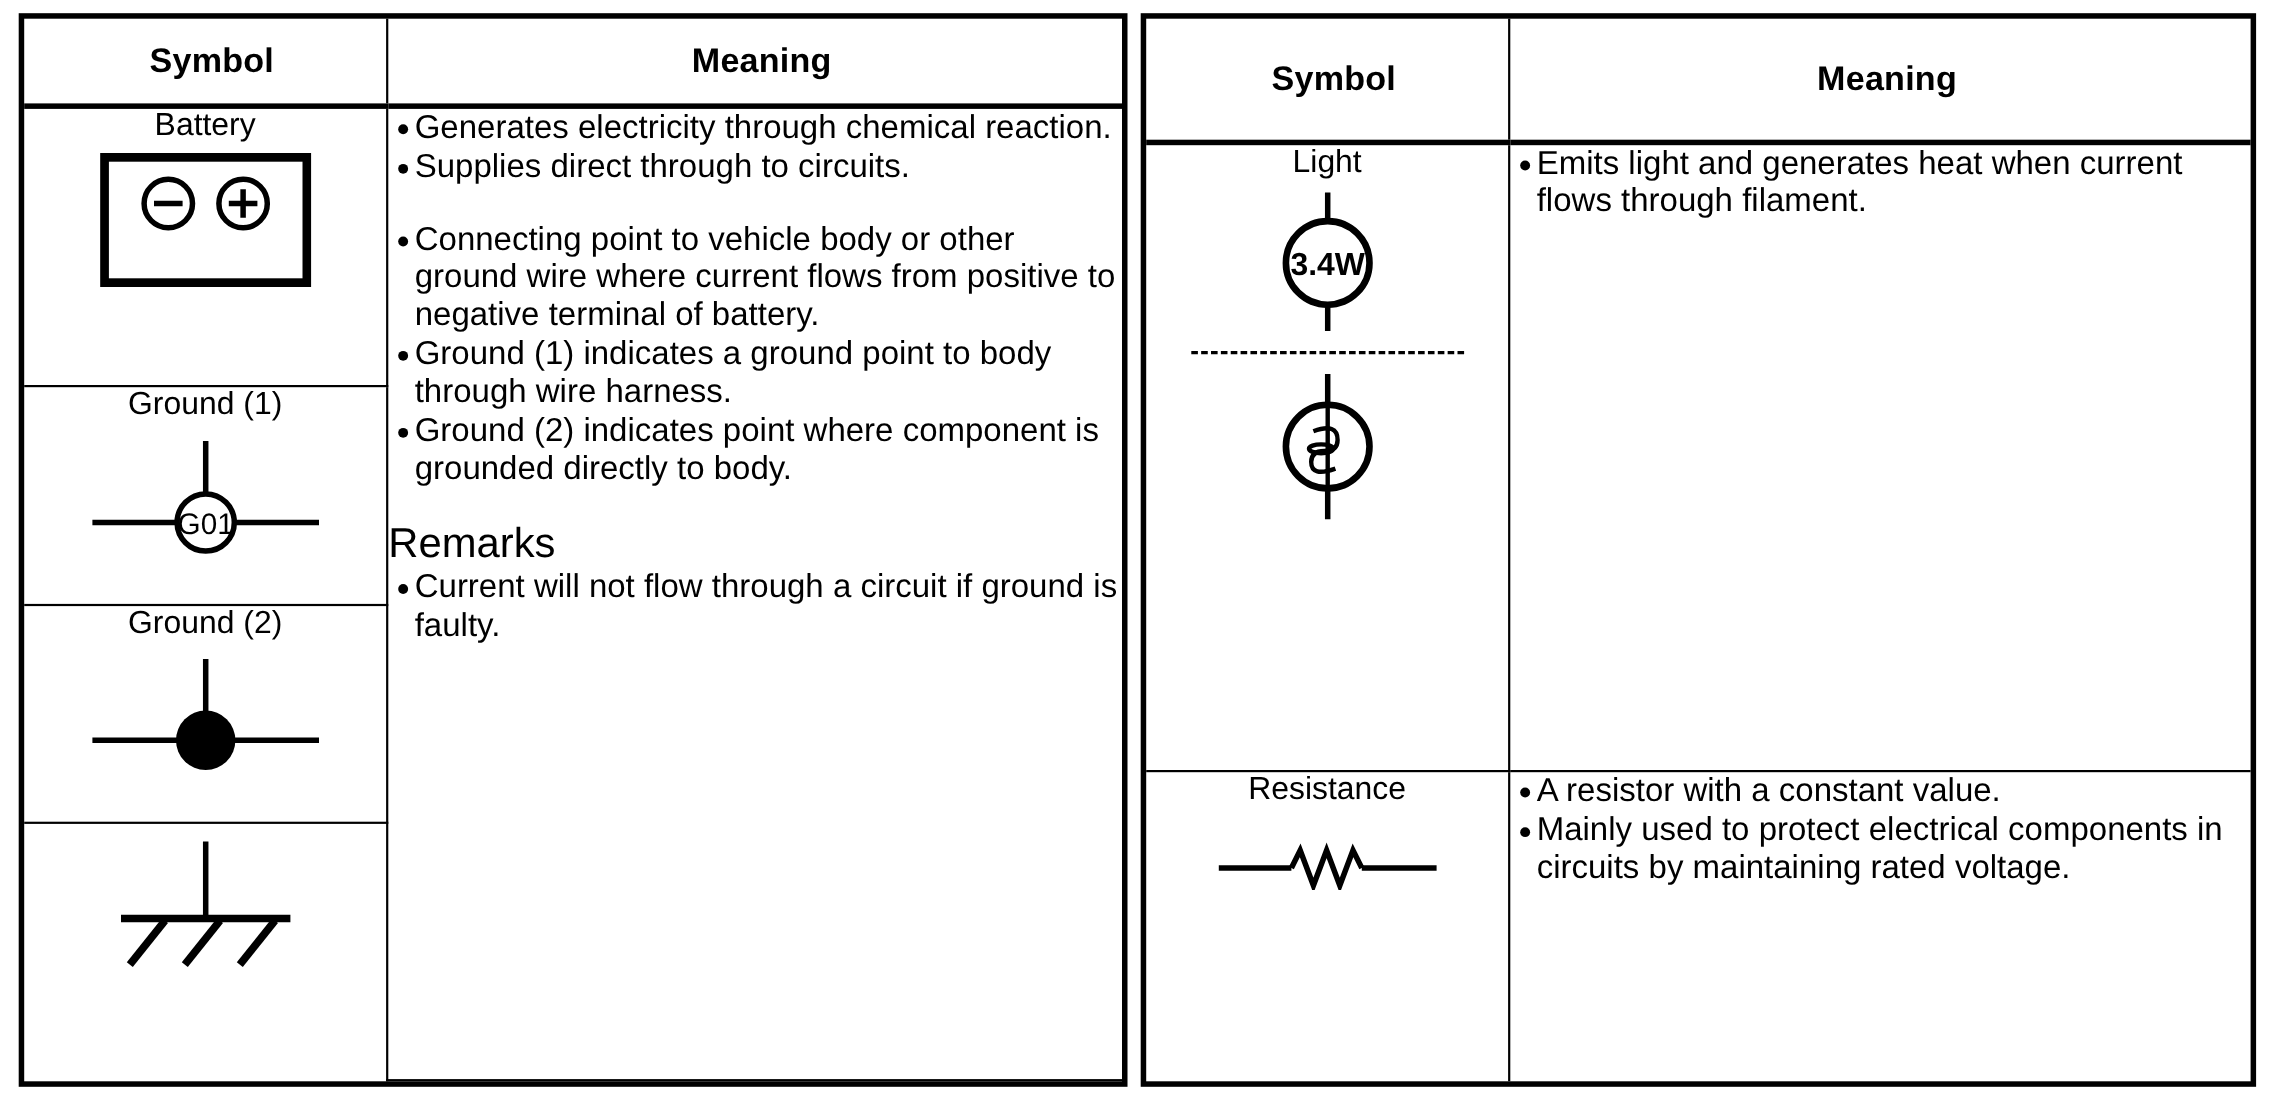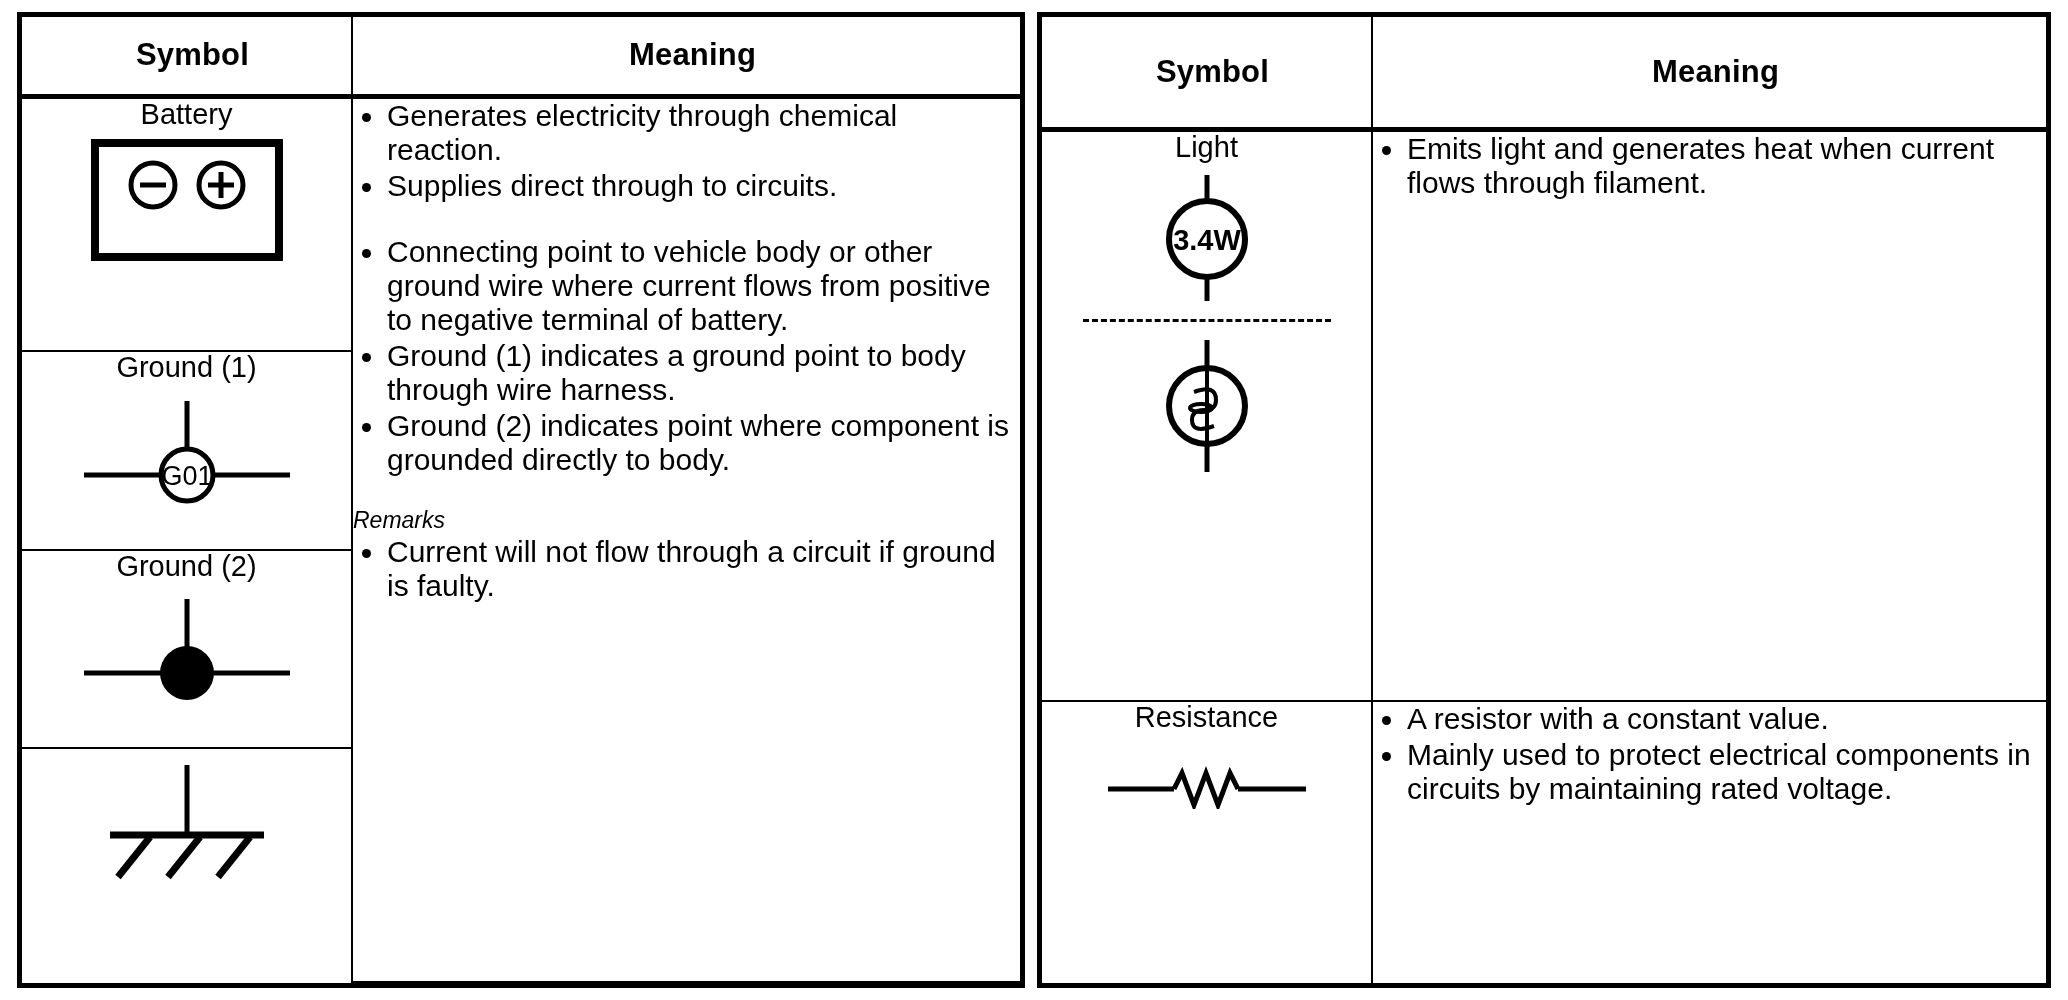--- a/index.html
+++ b/index.html
@@ -89,40 +89,39 @@
   .meancell {
     padding: 16px 14px 10px 18px;
   }
   ul.bullets {
     margin: 0;
     padding: 0;
     list-style: none;
   }
   ul.bullets > li {
     position: relative;
-    padding-left: 34px;
+    padding-left: 24px;
     font-size: 30px;
     line-height: 1.135;
     margin-bottom: 2px;
   }
   ul.bullets > li::before {
     content: "";
     position: absolute;
     left: 9px;
     top: 14px;
     width: 9px; height: 9px;
     background: #000;
     border-radius: 50%;
   }
   .remarks-title {
-    font-size: 23px;
+    font-size: 38px;
     line-height: 1.135;
     margin-top: 30px;
     margin-bottom: 1px;
-    font-style: italic;
   }
 
   svg { display: block; }
 </style>
 </head>
 <body>
 
 <div class="sheet">
 
   <div class="half left">

